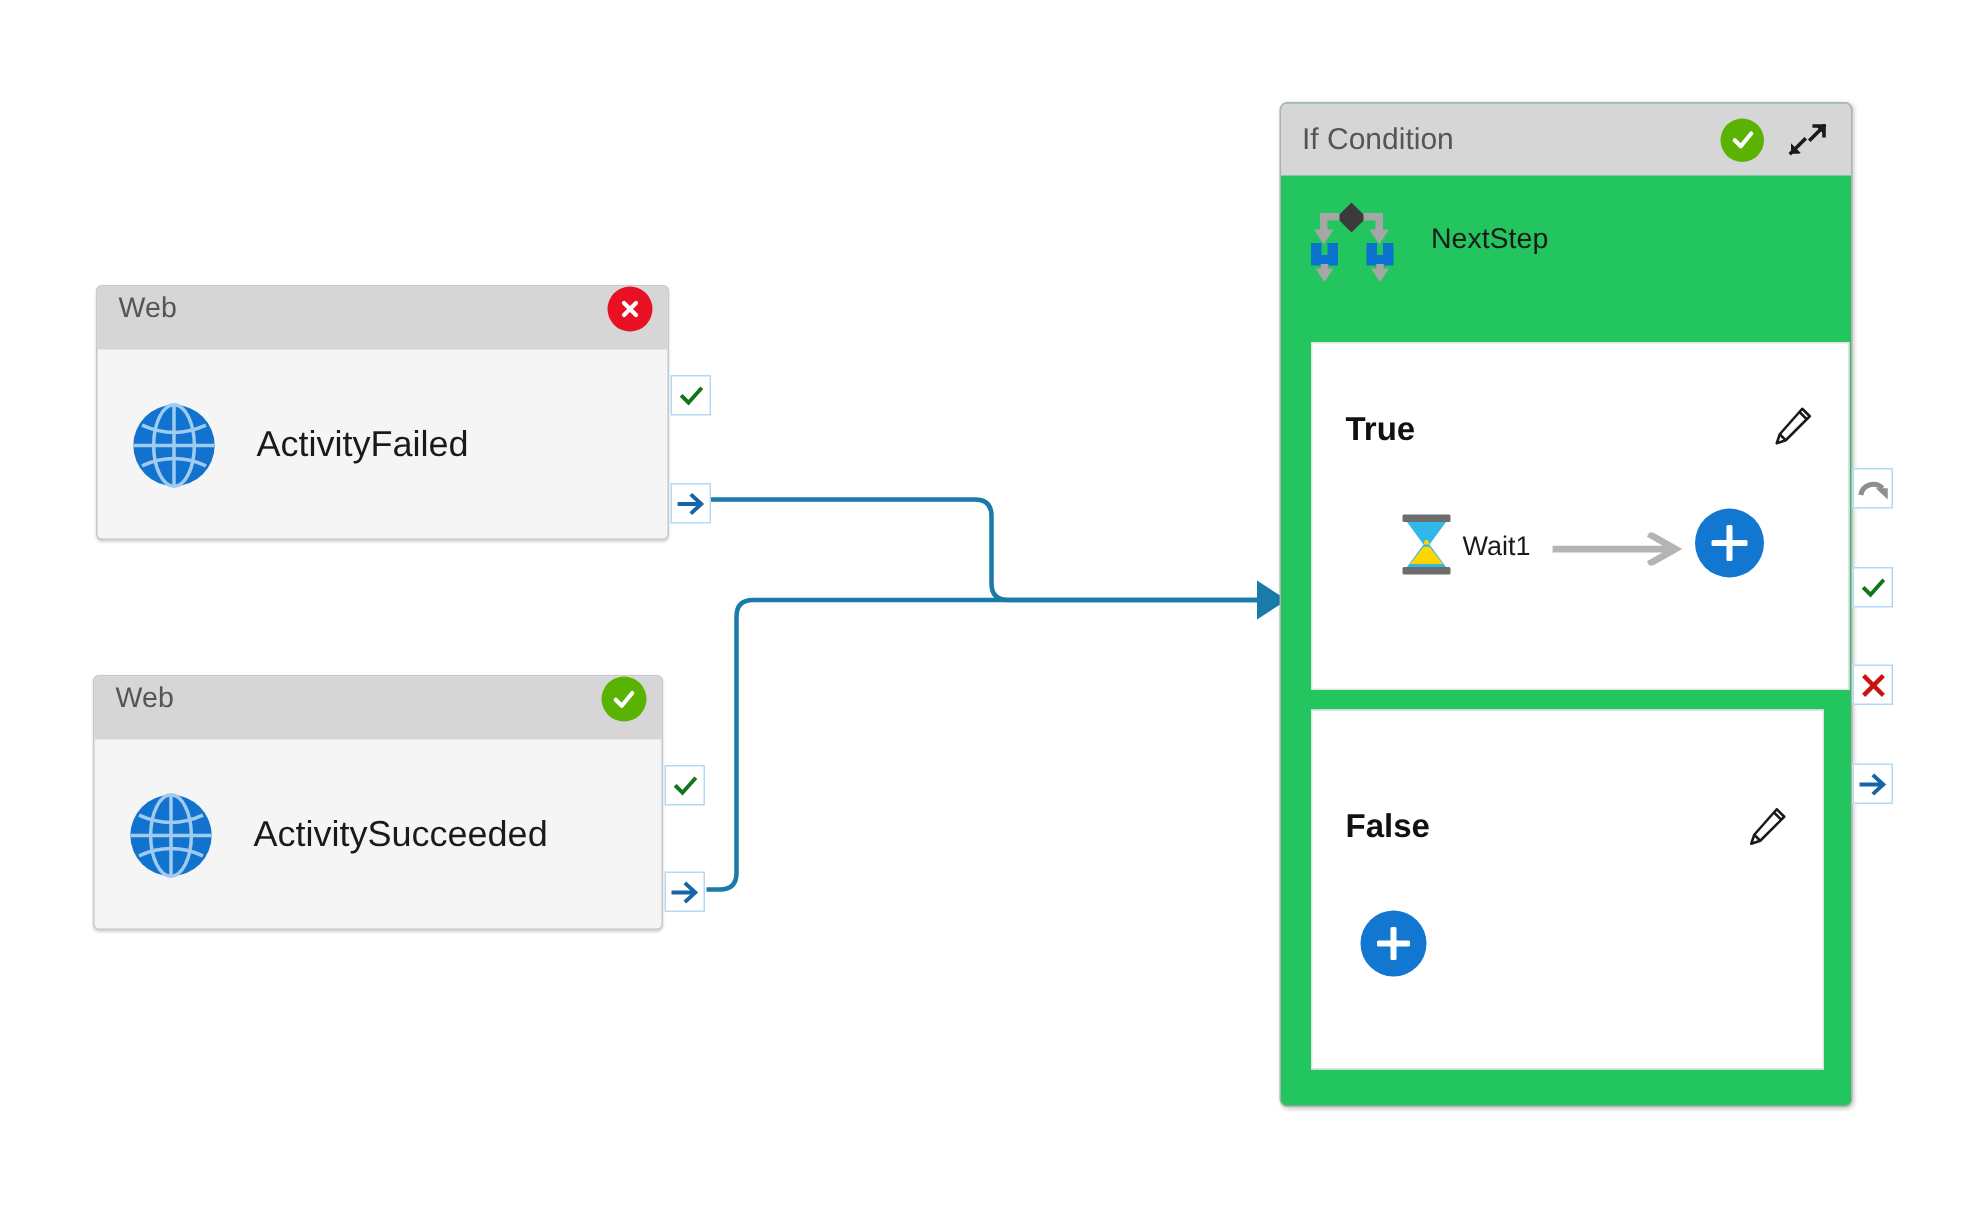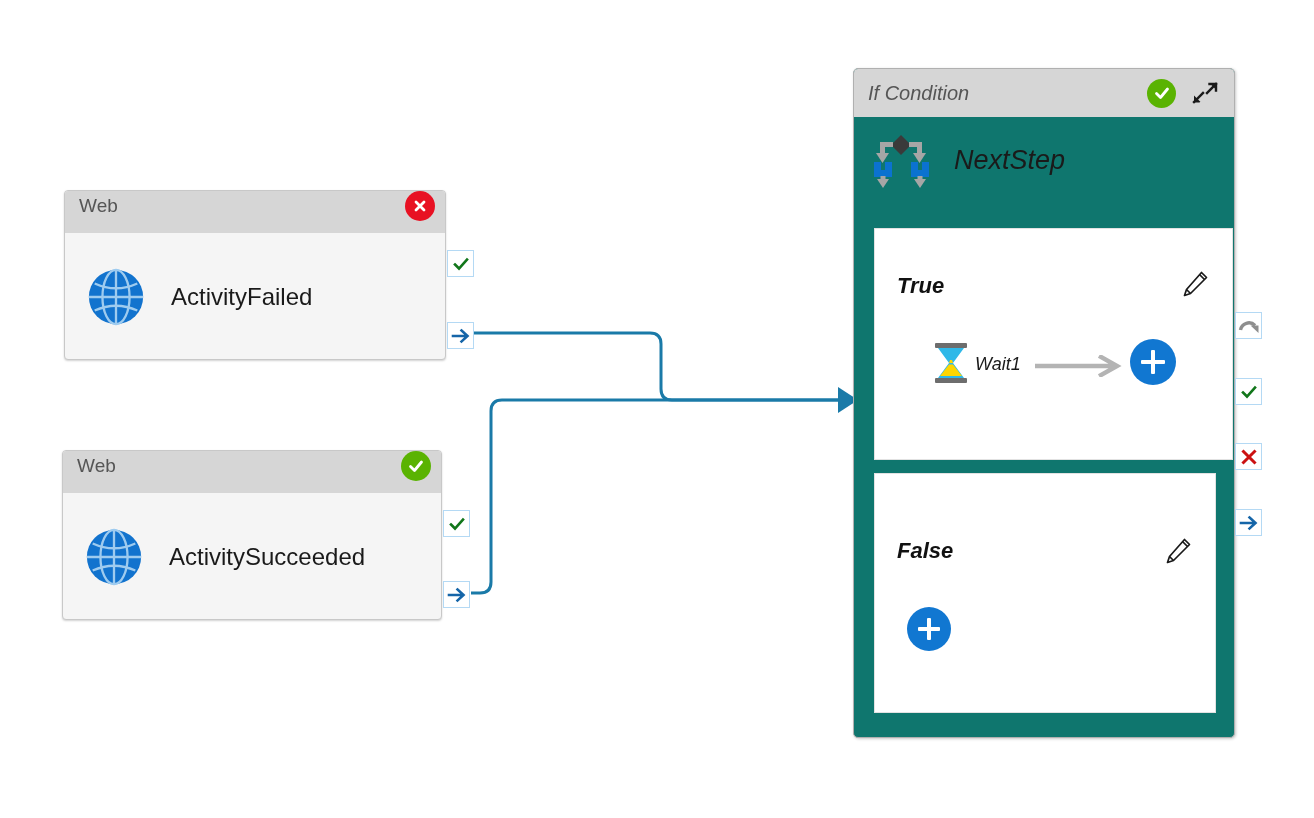--- a/index.html
+++ b/index.html
@@ -103,27 +103,26 @@
     box-sizing: border-box;
     display: flex;
     align-items: center;
     justify-content: center;
     z-index: 4;
   }
 
   
   .scope {
     position: absolute;
-    background: #0f766e;
+    background: #22c55e;
     border: 1px solid #b0b0b0;
     border-radius: 5px;
     box-sizing: border-box;
     box-shadow: 1px 1px 3px rgba(0,0,0,0.22);
     z-index: 2;
-    font-style: italic;
   }
   .scope-header {
     height: 48px;
     background: #d6d6d6;
     border-top-left-radius: 4px;
     border-top-right-radius: 4px;
     display: flex;
     align-items: center;
     padding: 0 14px 0 14px;
     box-sizing: border-box;
@@ -135,21 +134,21 @@
     white-space: nowrap;
   }
   .scope-subhead {
     display: flex;
     align-items: center;
     height: 86px;
     padding-left: 16px;
     box-sizing: border-box;
   }
   .scope-subhead-label {
-    font-size: 27px;
+    font-size: 19px;
     color: #1a1a1a;
     margin-left: 22px;
     white-space: nowrap;
   }
 
   .branch {
     position: absolute;
     background: #ffffff;
     border: 1px solid #e2e2e2;
     box-sizing: border-box;

